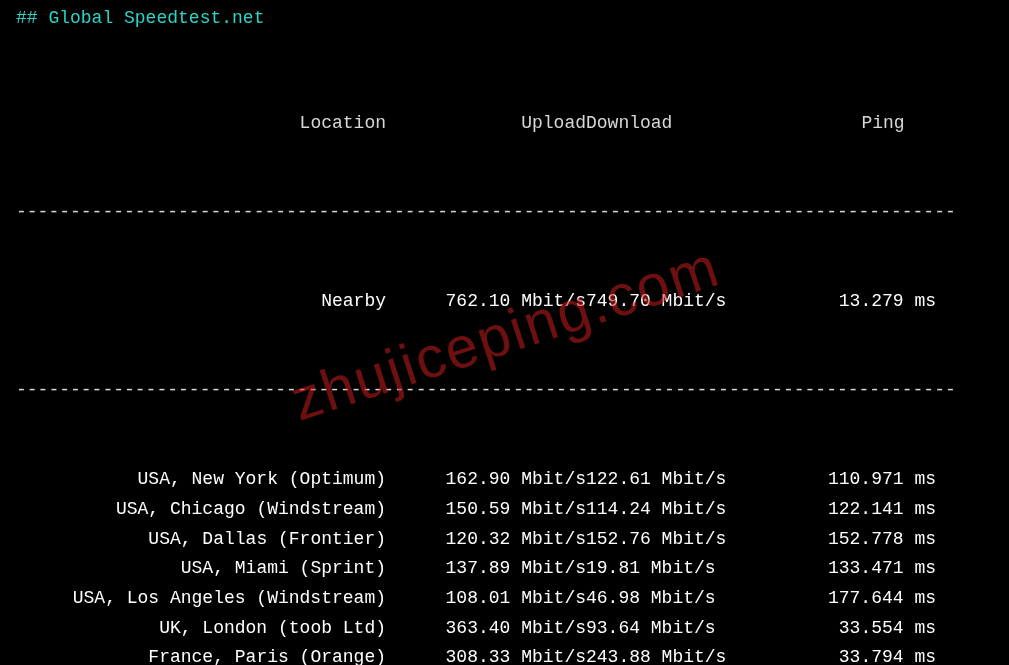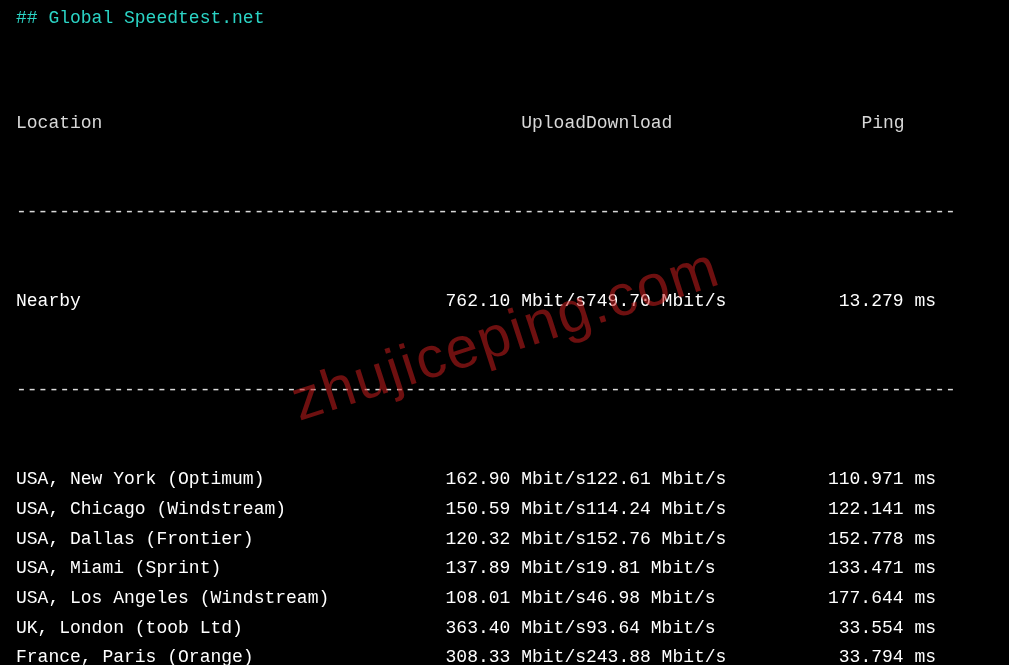--- a/index.html
+++ b/index.html
@@ -31,21 +31,21 @@
     .header-row {
       color: #d8d8d8;
     }
     .dashes {
       color: #d8d8d8;
       letter-spacing: 0;
     }
     .data-row {
       color: #ffffff;
     }
-    .loc-col { display: inline-block; width: 370px; }
+    .loc-col { display: inline-block; width: 370px; text-align: right; }
     .up-col  { display: inline-block; width: 200px; text-align: right; }
     .dl-col  { display: inline-block; width: 200px; }
     .ping-col{ display: inline-block; width: 150px; text-align: right; }
     .ping-head { display: inline-block; width: 150px; text-align: center; padding-left: 44px;}
     .watermark {
       position: absolute;
       top: 50%;
       left: 50%;
       transform: translate(-50%, -50%) rotate(-18deg);
       font-size: 58px;

